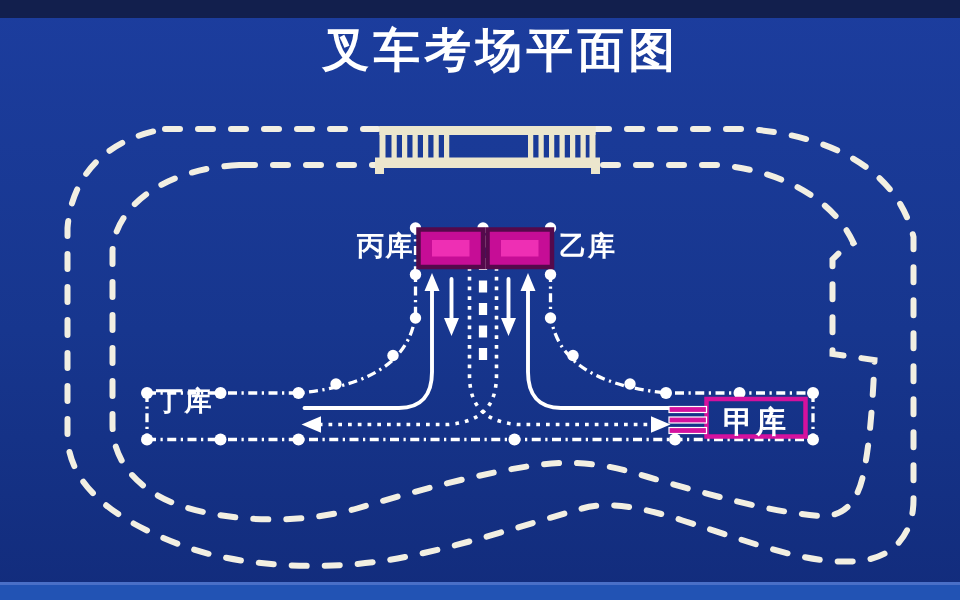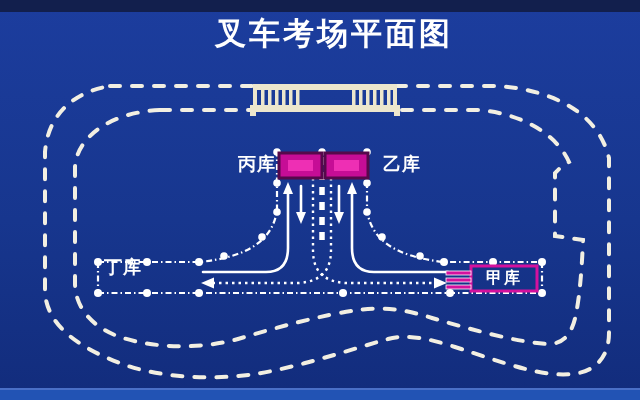--- a/index.html
+++ b/index.html
@@ -6,23 +6,23 @@
   body{width:640px;height:400px;overflow:hidden;font-family:"Liberation Sans",sans-serif;}
   .stage{position:relative;width:640px;height:400px;
          background:linear-gradient(180deg,#1c3d9e 0%,#17368e 55%,#122c7c 100%);}
   .topbar{position:absolute;left:0;top:0;width:640px;height:12px;background:#121f4d;}
   .bottombar{position:absolute;left:0;top:388px;width:640px;height:12px;background:#2253b4;border-top:2px solid #4a6fc7;box-sizing:border-box;}
   .title{position:absolute;left:14px;top:13px;width:640px;text-align:center;color:#ffffff;
          font-size:31px;font-weight:bold;letter-spacing:3px;}
   svg.track{position:absolute;left:0;top:0;}
   .wh-label{position:absolute;color:#ffffff;font-size:18px;font-weight:bold;letter-spacing:1px;}
   .lbl-bing{left:228px;top:152px;width:48px;text-align:right;}
-  .lbl-yi{left:373px;top:152px;width:48px;text-align:right;}
+  .lbl-yi{left:373px;top:152px;width:48px;text-align:left;}
   .lbl-ding{left:104px;top:255px;}
-  .lbl-jia{left:471px;top:268px;width:66px;text-align:center;font-size:16px;letter-spacing:2px;}
+  .lbl-jia{left:471px;top:268px;width:66px;text-align:center;font-size:20px;letter-spacing:2px;}
 </style>
 </head>
 <body>
 
 <div class="stage">
 
   <div class="topbar"></div>
 
   <div class="title">叉车考场平面图</div>
 

